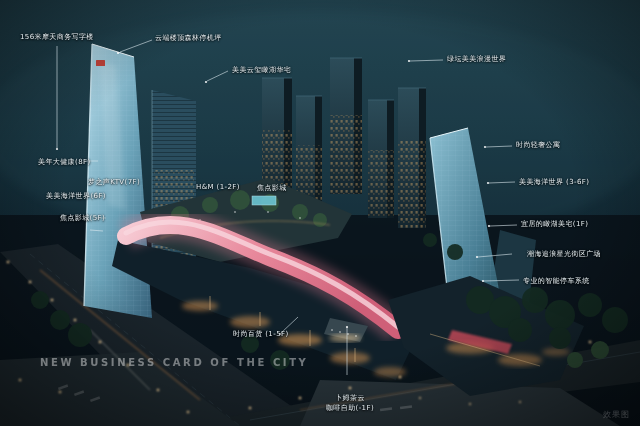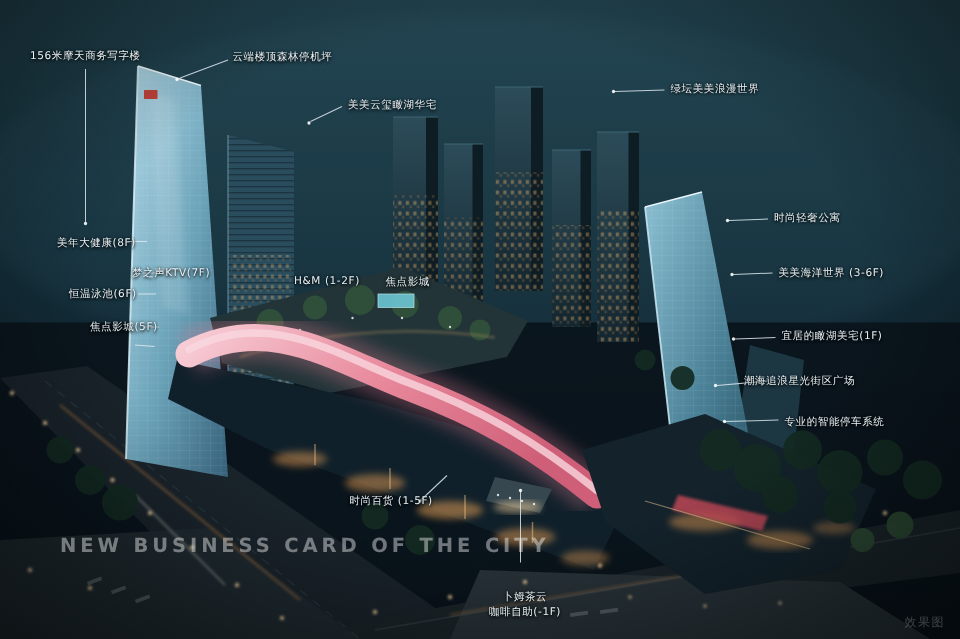--- a/index.html
+++ b/index.html
@@ -8,21 +8,21 @@
   .scene,.leaders{position:absolute;left:0;top:0;width:640px;height:426px;}
   .leaders{pointer-events:none;}
   .label{position:absolute;color:#e9f2f6;font-size:7px;line-height:10px;letter-spacing:.4px;
          white-space:pre-line;
          text-shadow:0 0 2px rgba(0,0,0,.95),0 1px 2px rgba(0,0,0,.8);}
   .label.center{text-align:center;}
   .title-block{position:absolute;left:40px;top:354px;color:#fff;}
   .title-main{font-size:21px;font-weight:bold;letter-spacing:1.5px;
               text-shadow:0 1px 4px rgba(0,0,0,.7);}
   .title-main sup{font-size:10px;}
-  .title-sub{margin-top:3px;font-size:13px;font-weight:bold;letter-spacing:2.6px;
+  .title-sub{margin-top:3px;font-size:10px;font-weight:bold;letter-spacing:2.6px;
              color:rgba(255,255,255,.42);}
   .watermark{position:absolute;right:10px;bottom:6px;font-size:8px;
              color:rgba(255,255,255,.22);letter-spacing:1px;}
 </style>
 </head>
 <body>
 
 <div class="stage">
 
   <svg class="scene" viewBox="0 0 640 426">
@@ -305,32 +305,32 @@
       <circle cx="477" cy="257" r="1.1"></circle>
       <circle cx="483" cy="281" r="1.1"></circle>
     </g>
   </svg>
 
   <div class="label" style="left:20px;top:32px;">156米摩天商务写字楼</div>
   <div class="label" style="left:155px;top:33px;">云端楼顶森林停机坪</div>
   <div class="label" style="left:232px;top:65px;">美美云玺瞰湖华宅</div>
   <div class="label" style="left:38px;top:157px;">美年大健康(8F)</div>
   <div class="label" style="left:40px;top:177px;padding-left:48px;">梦之声KTV(7F)</div>
-  <div class="label" style="left:46px;top:191px;">恒温泳池(6F)</div>
+  <div class="label" style="left:46px;top:191px;">美美海洋世界(6F)</div>
   <div class="label" style="left:60px;top:213px;">焦点影城(5F)</div>
   <div class="label" style="left:196px;top:182px;">H&amp;M (1-2F)</div>
   <div class="label" style="left:257px;top:183px;">焦点影城</div>
   <div class="label" style="left:233px;top:329px;">时尚百货 (1-5F)</div>
   <div class="label center" style="left:324px;top:393px;width:52px;">卜姆茶云
 咖啡自助(-1F)</div>
   <div class="label" style="left:447px;top:54px;">绿坛美美浪漫世界</div>
   <div class="label" style="left:516px;top:140px;">时尚轻奢公寓</div>
   <div class="label" style="left:519px;top:177px;">美美海洋世界 (3-6F)</div>
   <div class="label" style="left:521px;top:219px;">宜居的瞰湖美宅(1F)</div>
-  <div class="label" style="left:496px;top:249px;">潮海追浪星光街区广场</div>
+  <div class="label" style="left:527px;top:249px;">潮海追浪星光街区广场</div>
   <div class="label" style="left:523px;top:276px;">专业的智能停车系统</div>
 
   <div class="title-block">
     <div class="title-sub">NEW BUSINESS CARD OF THE CITY</div>
   </div>
 
   <div class="watermark">效果图</div>
 </div>
 
 </body></html>

